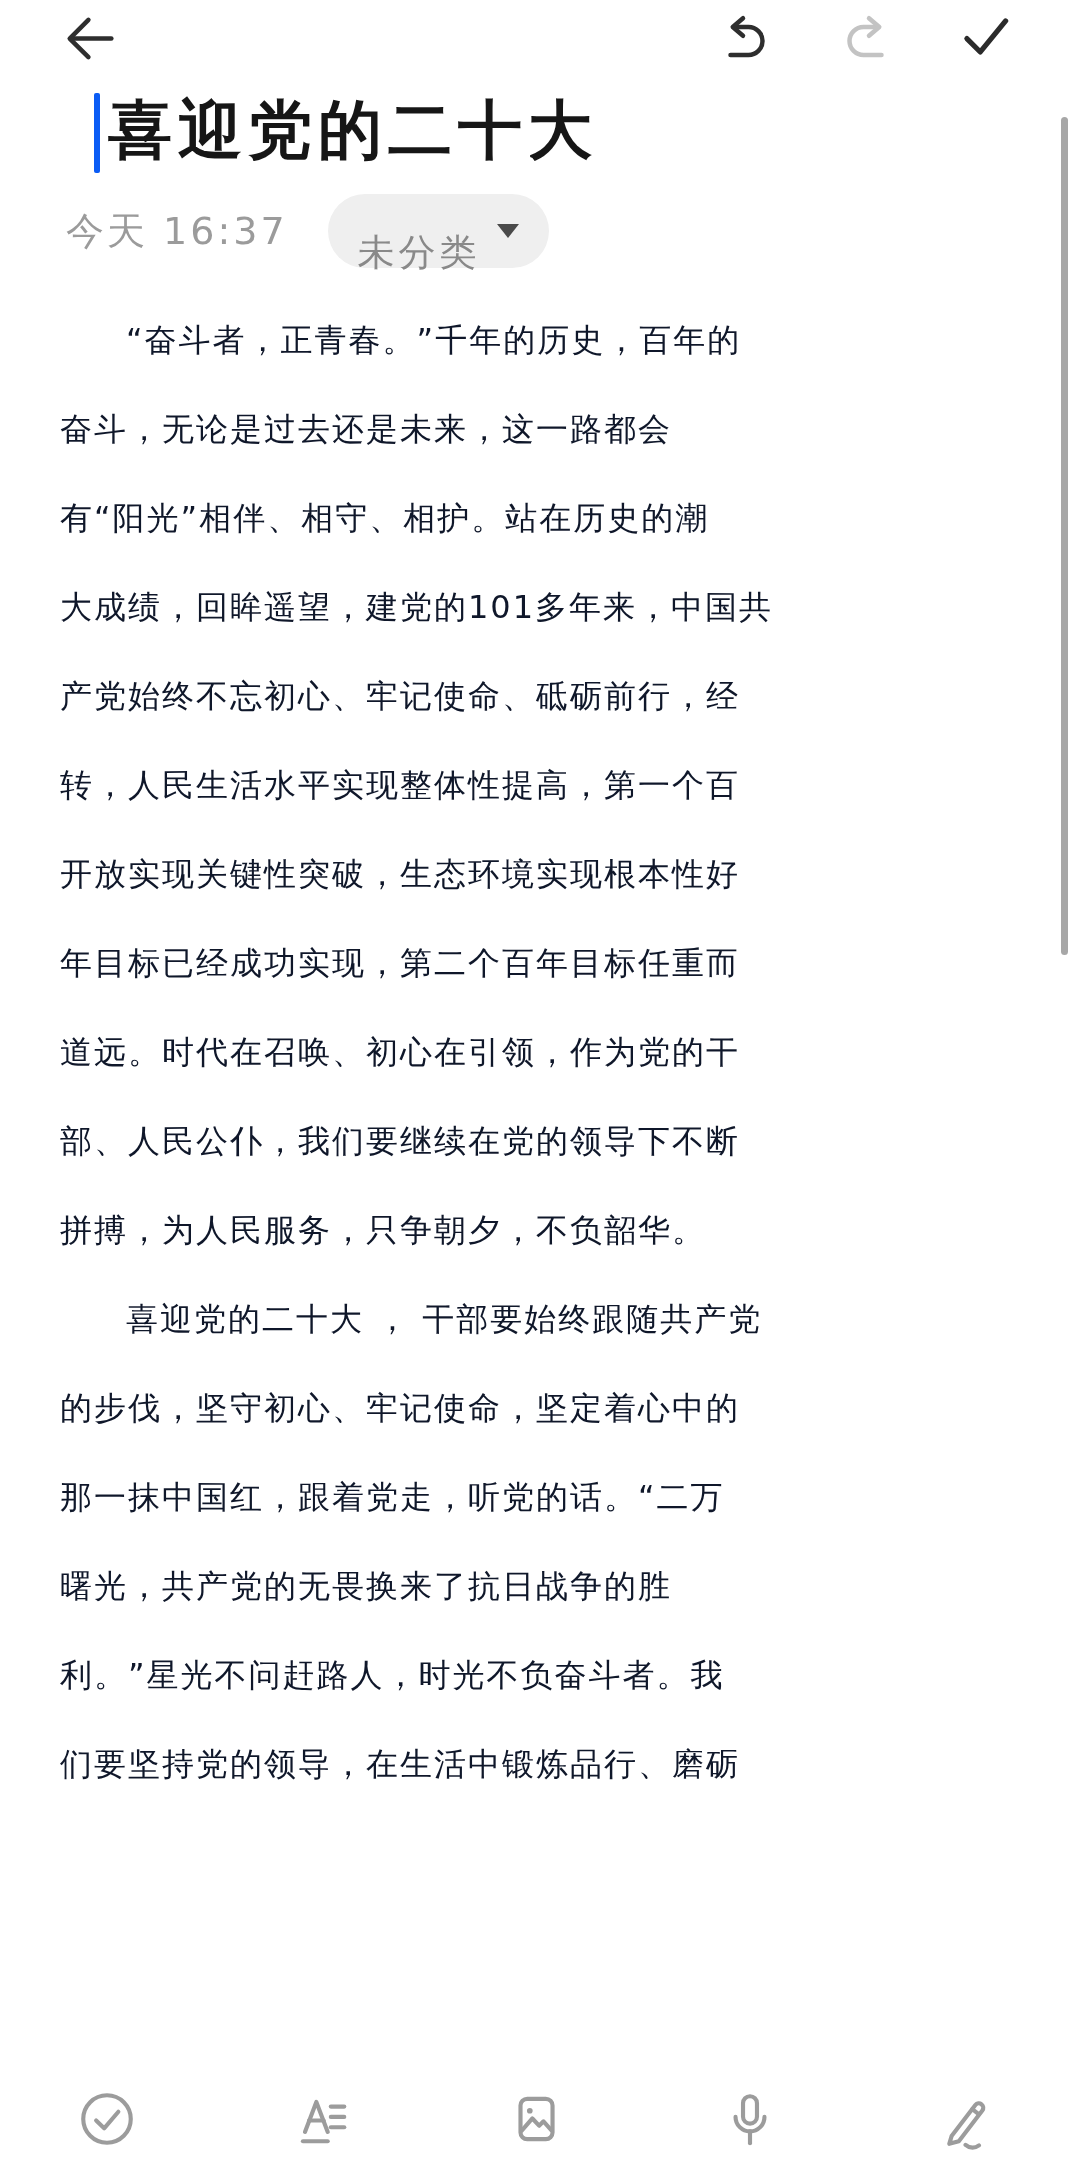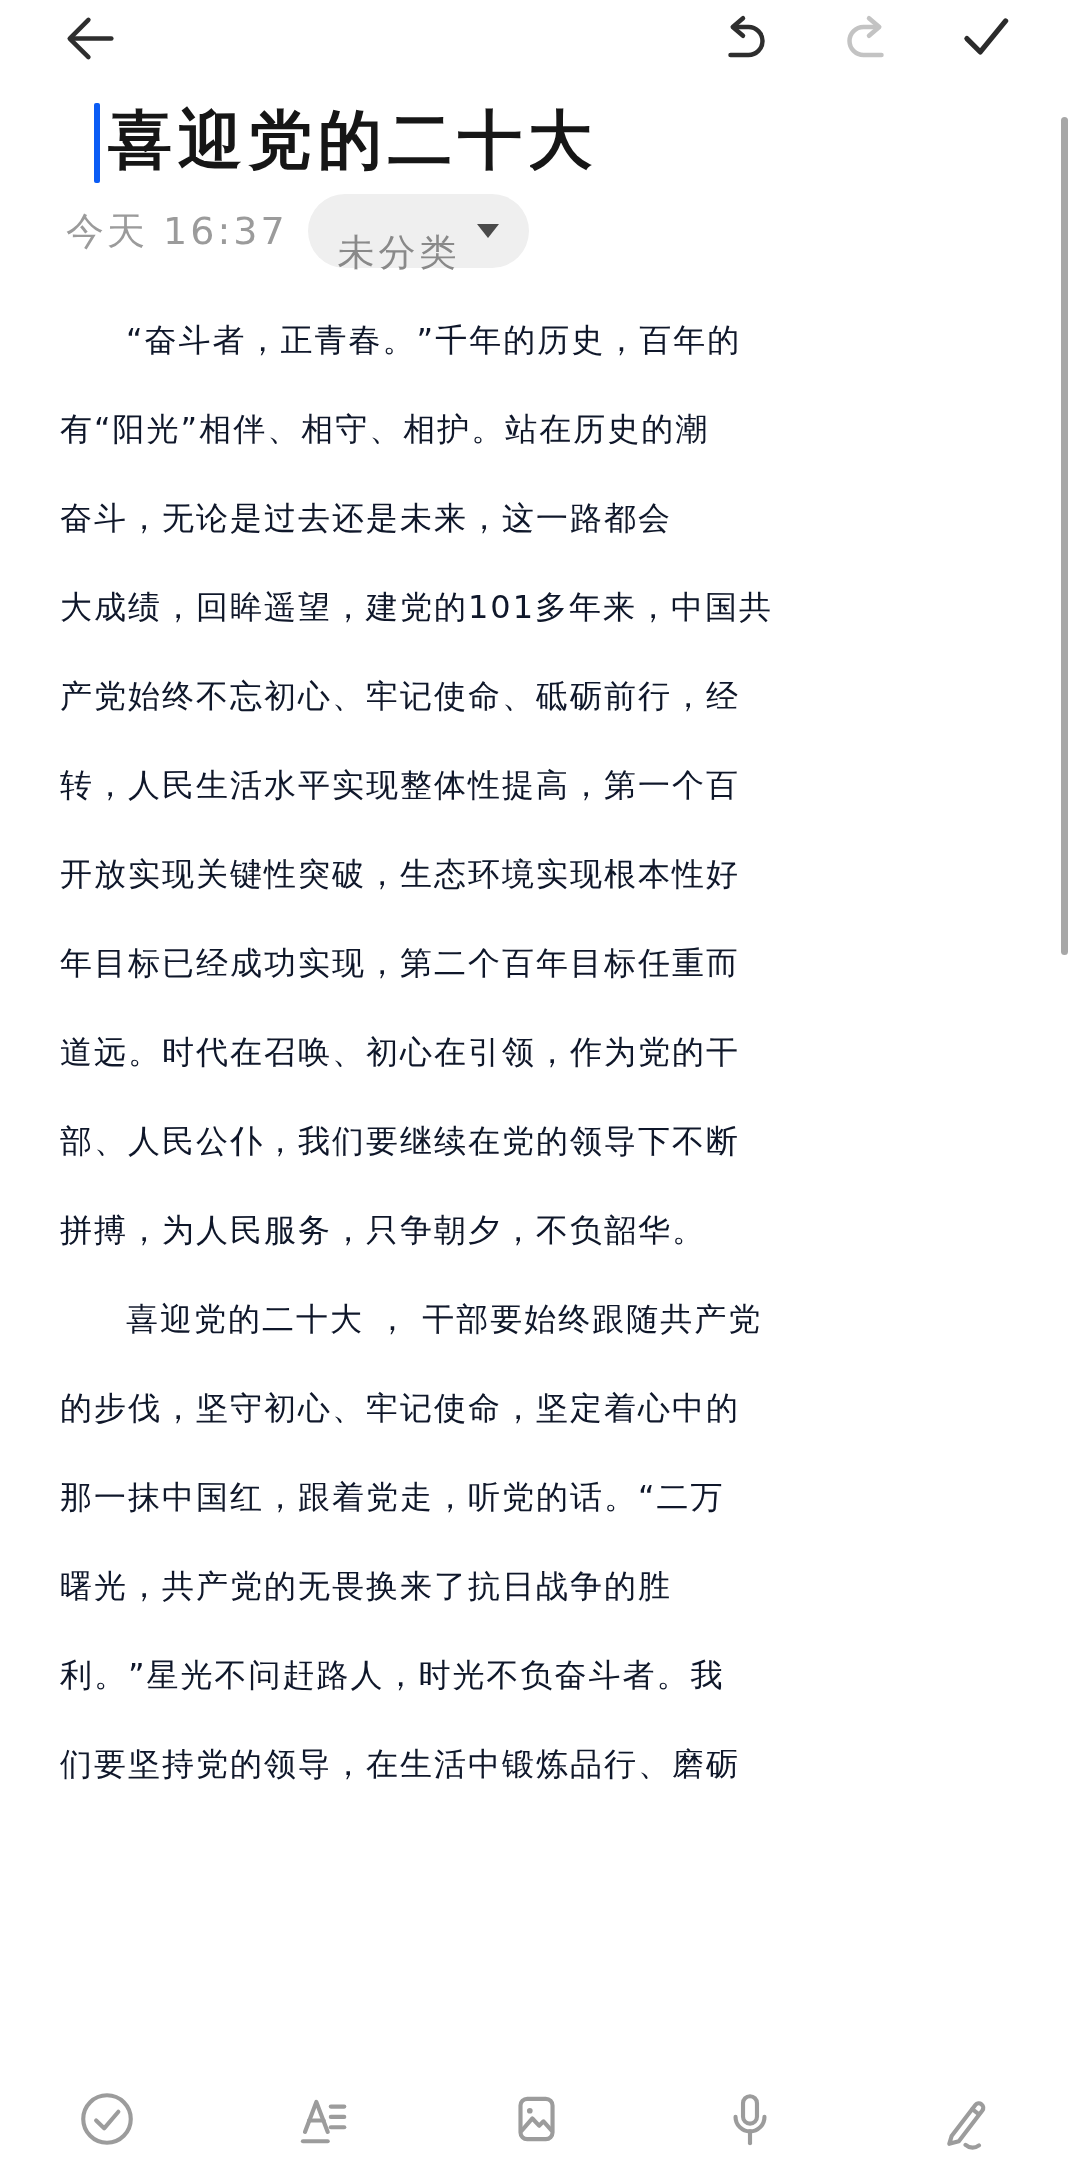--- a/index.html
+++ b/index.html
@@ -13,29 +13,29 @@
   
   .topbar{position:absolute;left:0;top:0;width:1071px;height:80px;}
   .icon-btn{position:absolute;background:none;border:none;padding:0;margin:0;cursor:pointer;}
   .btn-back{left:52px;top:6px;width:76px;height:64px;}
   .btn-undo{left:708px;top:8px;width:72px;height:60px;}
   .btn-redo{left:832px;top:8px;width:72px;height:60px;}
   .btn-confirm{left:948px;top:6px;width:76px;height:62px;}
   .icon-btn svg{width:100%;height:100%;display:block;}
 
   
-  .title-row{position:absolute;left:59px;top:94px;right:40px;display:flex;align-items:center;padding-left:35px;}
+  .title-row{position:absolute;left:59px;top:84px;right:40px;display:flex;align-items:center;padding-left:35px;}
   .caret-bar{width:6px;height:80px;border-radius:2px;margin:6px 8px 0 0;flex:none;}
   .note-title{
     margin:0;font-size:64px;font-weight:700;color:#161616;
     letter-spacing:6px;line-height:92px;white-space:nowrap;
   }
 
   
-  .meta-row{position:absolute;left:66px;top:194px;display:flex;align-items:center;gap:20px;}
+  .meta-row{position:absolute;left:66px;top:194px;display:flex;align-items:center;gap:40px;}
   .note-date{font-size:38px;color:#9b9b9b;letter-spacing:3px;}
   .category-pill{
     display:flex;align-items:center;gap:16px;
     height:74px;padding:0 30px;border-radius:37px;
     background:#efefef;border:none;cursor:pointer;
   }
   .category-label{font-size:37px;color:#898989;letter-spacing:4px;margin-top:43px;}
   .pill-caret{
     width:0;height:0;flex:none;
     border-left:11px solid transparent;border-right:11px solid transparent;
@@ -107,22 +107,22 @@
   <div class="meta-row">
     <span class="note-date">今天 16:37</span>
     <button class="category-pill">
       <span class="category-label">未分类</span>
       <span class="pill-caret"></span>
     </button>
   </div>
 
   <div class="note-body">
       <div class="line indent">“奋斗者，正青春。”千年的历史，百年的</div>
+      <div class="line">奋斗，无论是过去还是未来，这一路都会</div>
       <div class="line">有“阳光”相伴、相守、相护。站在历史的潮</div>
-      <div class="line">奋斗，无论是过去还是未来，这一路都会</div>
       <div class="line">大成绩，回眸遥望，建党的101多年来，中国共</div>
       <div class="line">产党始终不忘初心、牢记使命、砥砺前行，经</div>
       <div class="line">转，人民生活水平实现整体性提高，第一个百</div>
       <div class="line">开放实现关键性突破，生态环境实现根本性好</div>
       <div class="line">年目标已经成功实现，第二个百年目标任重而</div>
       <div class="line">道远。时代在召唤、初心在引领，作为党的干</div>
       <div class="line">部、人民公仆，我们要继续在党的领导下不断</div>
       <div class="line">拼搏，为人民服务，只争朝夕，不负韶华。</div>
       <div class="line indent">喜迎党的二十大 ， 干部要始终跟随共产党</div>
       <div class="line">的步伐，坚守初心、牢记使命，坚定着心中的</div>

